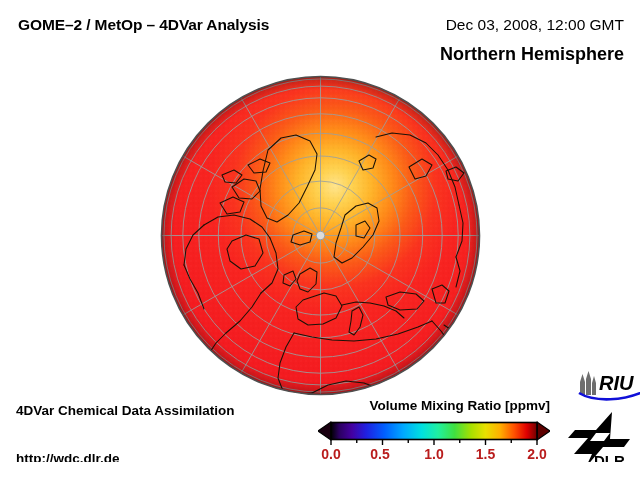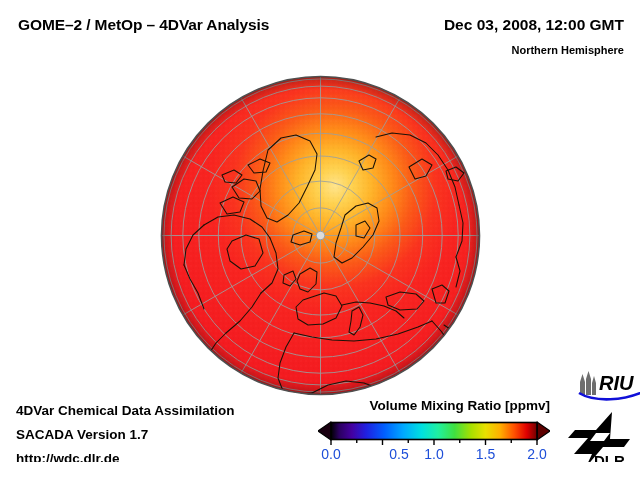--- a/index.html
+++ b/index.html
@@ -34,29 +34,29 @@
     font-size: 15.5px;
     font-weight: bold;
     color: #000000;
     white-space: nowrap;
   }
   .hdr-right-1 {
     position: absolute;
     right: 16px;
     top: 16px;
     font-size: 15.5px;
-    font-weight: bold;
+    font-weight: normal;
     color: #000000;
     white-space: nowrap;
   }
   .hdr-right-2 {
     position: absolute;
     right: 16px;
     top: 44px;
-    font-size: 11px;
+    font-size: 18px;
     font-weight: bold;
     color: #000000;
     white-space: nowrap;
   }
   .sub { font-size: 0.72em; vertical-align: -0.28em; }
 
   
   #globe-wrap {
     position: absolute;
     left: 160px;
@@ -107,22 +107,22 @@
     position: absolute;
     left: 0;
     top: 48px;
     width: 232px;
     height: 20px;
   }
   .tick-lab {
     position: absolute;
     top: 0;
     font-size: 14px;
-    font-weight: normal;
-    color: #1d4ed8;
+    font-weight: bold;
+    color: #b91c1c;
     transform: translateX(-50%);
     white-space: nowrap;
   }
 
   
   #riu-logo {
     position: absolute;
     left: 576px;
     top: 369px;
     width: 76px;
@@ -274,21 +274,20 @@
 
         <circle cx="160.5" cy="160.5" r="4.2" fill="#dcdcdc" stroke="#9aa0a0" stroke-width="1"></circle>
       </g>
 
       <circle cx="160.5" cy="160.5" r="159" fill="url(#limbShade)"></circle>
       <circle cx="160.5" cy="160.5" r="159" fill="none" stroke="#4f4f4f" stroke-width="1.6"></circle>
     </svg>
   </div>
 
   <div class="foot foot-1">4DVar Chemical Data Assimilation</div>
-  <div class="foot foot-2">SACADA Version 1.7</div>
   <div class="foot foot-3">http://wdc.dlr.de</div>
 
   <div id="cbar-block">
     <div id="cbar-title">Volume Mixing Ratio [ppmv]</div>
 
     <svg id="cbar-svg" width="232" height="26" viewBox="0 0 232 26" xmlns="http://www.w3.org/2000/svg">
       <defs>
         <linearGradient id="jetGrad" x1="0" y1="0" x2="1" y2="0">
 
         <stop offset="0%" stop-color="#000000"></stop>
@@ -324,21 +323,21 @@
           <line x1="116" y1="19.5" x2="116" y2="25"></line>
           <line x1="141.75" y1="19.5" x2="141.75" y2="23"></line>
           <line x1="167.5" y1="19.5" x2="167.5" y2="25"></line>
           <line x1="193.25" y1="19.5" x2="193.25" y2="23"></line>
           <line x1="219" y1="19.5" x2="219" y2="25"></line>
         </g>
     </svg>
 
     <div id="cbar-ticklabels">
         <div class="tick-lab" style="left: 13px;">0.0</div>
-        <div class="tick-lab" style="left: 68px; padding-left: 26px;">0.5</div>
+        <div class="tick-lab" style="left: 49px; padding-left: 26px;">0.5</div>
         <div class="tick-lab" style="left: 116px;">1.0</div>
         <div class="tick-lab" style="left: 167.5px;">1.5</div>
         <div class="tick-lab" style="left: 219px;">2.0</div>
       </div>
   </div>
 
   <div id="riu-logo">
     <svg width="76" height="34" viewBox="0 0 76 34" xmlns="http://www.w3.org/2000/svg">
       <g fill="#6e6e6e">
         <path d="M4,26 L4,13 L6.5,5 L9,13 L9,26 Z"></path>

